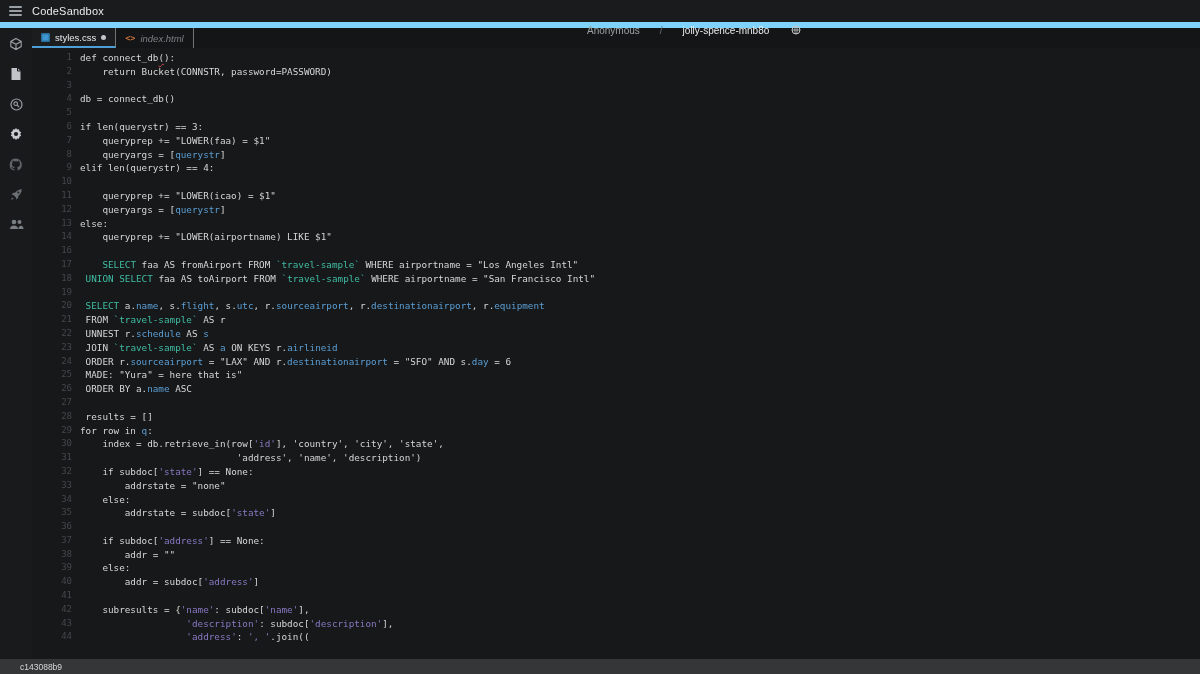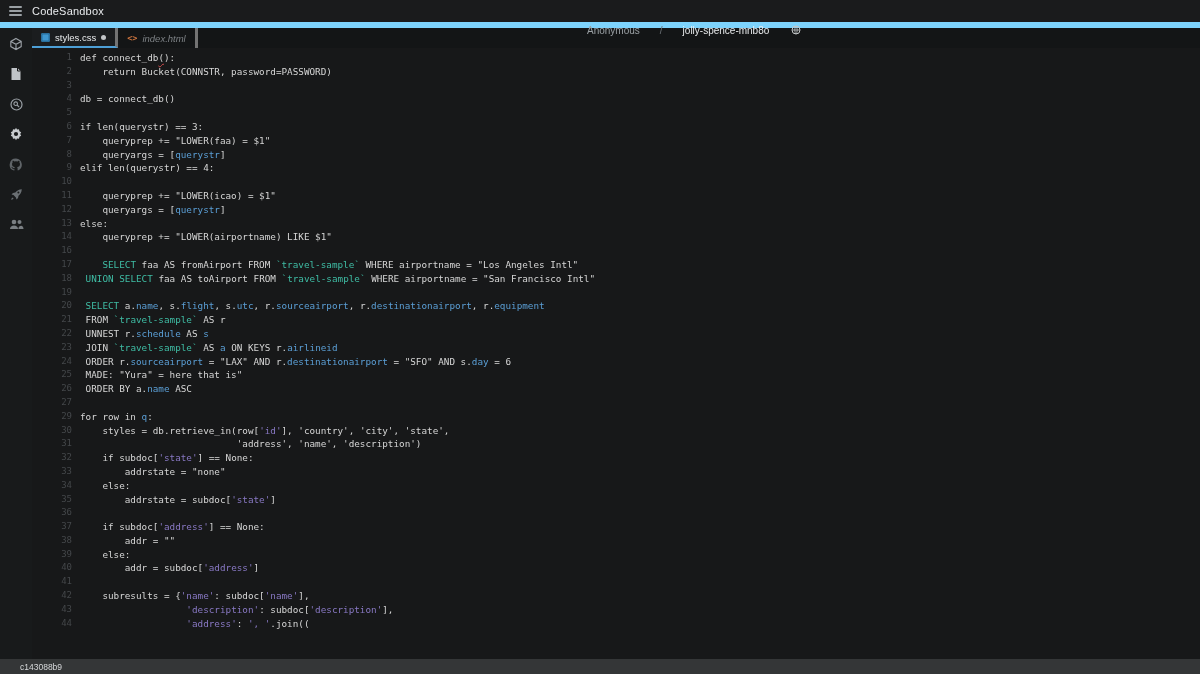--- a/index.html
+++ b/index.html
@@ -27,21 +27,21 @@
   .sidebar { width:32px; flex:0 0 32px; background:#181a1b; display:flex; flex-direction:column;
              align-items:center; padding-top:8px; gap:14px; }
   .side-btn { width:24px; height:16px; display:flex; align-items:center; justify-content:center;
               cursor:pointer; }
 
   .main { flex:1 1 auto; display:flex; flex-direction:column; min-width:0; }
 
   
   .tabbar { height:20px; flex:0 0 20px; background:#131516; display:flex; align-items:stretch; }
   .tab { display:flex; align-items:center; gap:5px; padding:0 9px; font-size:9.5px;
-         border-right:3px solid #737373; cursor:pointer; position:relative; }
+         border-right:1px solid #737373; cursor:pointer; position:relative; }
   .tab.active { background:#1b1d1f; border-bottom:2px solid #4d9fd6; }
   .tab.active .tab-label { color:#e8eaec; }
   .tab.inactive .tab-label { color:#7c8084; font-style:italic; }
   .css-glyph { width:9px; height:9px; background:#3f97cf; border-radius:2px; display:inline-block;
                box-shadow: inset 0 0 0 1.5px #2a6f9c; }
   .html-glyph { color:#d0763f; font-size:8.5px; font-weight:bold; font-family:"DejaVu Sans Mono",monospace; }
   .mod-dot { width:5px; height:5px; border-radius:50%; background:#c3c6c8; display:inline-block; }
 
   
   .editor { flex:1 1 auto; background:#171819; overflow:hidden; padding-top:3px;
@@ -187,22 +187,23 @@
           <div class="code-line"><span class="gutter">18</span><span class="code-text"><span class="tok-w"> </span><span class="tok-g">UNION</span><span class="tok-w"> </span><span class="tok-g">SELECT</span><span class="tok-w"> faa AS toAirport FROM </span><span class="tok-g">`travel-sample`</span><span class="tok-w"> WHERE airportname = "San Francisco Intl"</span></span></div>
           <div class="code-line"><span class="gutter">19</span><span class="code-text"></span></div>
           <div class="code-line"><span class="gutter">20</span><span class="code-text"><span class="tok-w"> </span><span class="tok-g">SELECT</span><span class="tok-w"> a.</span><span class="tok-b">name</span><span class="tok-w">, s.</span><span class="tok-b">flight</span><span class="tok-w">, s.</span><span class="tok-b">utc</span><span class="tok-w">, r.</span><span class="tok-b">sourceairport</span><span class="tok-w">, r.</span><span class="tok-b">destinationairport</span><span class="tok-w">, r.</span><span class="tok-b">equipment</span></span></div>
           <div class="code-line"><span class="gutter">21</span><span class="code-text"><span class="tok-w"> FROM </span><span class="tok-g">`travel-sample`</span><span class="tok-w"> AS r</span></span></div>
           <div class="code-line"><span class="gutter">22</span><span class="code-text"><span class="tok-w"> UNNEST r.</span><span class="tok-b">schedule</span><span class="tok-w"> AS </span><span class="tok-b">s</span></span></div>
           <div class="code-line"><span class="gutter">23</span><span class="code-text"><span class="tok-w"> JOIN </span><span class="tok-g">`travel-sample`</span><span class="tok-w"> AS </span><span class="tok-b">a</span><span class="tok-w"> ON KEYS r.</span><span class="tok-b">airlineid</span></span></div>
           <div class="code-line"><span class="gutter">24</span><span class="code-text"><span class="tok-w"> ORDER r.</span><span class="tok-b">sourceairport</span><span class="tok-w"> = "LAX" AND r.</span><span class="tok-b">destinationairport</span><span class="tok-w"> = "SFO" AND s.</span><span class="tok-b">day</span><span class="tok-w"> = 6</span></span></div>
           <div class="code-line"><span class="gutter">25</span><span class="code-text"><span class="tok-w"> MADE: "Yura" = here that is"</span></span></div>
           <div class="code-line"><span class="gutter">26</span><span class="code-text"><span class="tok-w"> ORDER BY a.</span><span class="tok-b">name</span><span class="tok-w"> ASC</span></span></div>
           <div class="code-line"><span class="gutter">27</span><span class="code-text"></span></div>
+          <div class="code-line"><span class="gutter">28</span><span class="code-text"><span class="tok-w"> results = []</span></span></div>
           <div class="code-line"><span class="gutter">29</span><span class="code-text"><span class="tok-w">for row in </span><span class="tok-b">q</span><span class="tok-w">:</span></span></div>
-          <div class="code-line"><span class="gutter">30</span><span class="code-text"><span class="tok-w">    styles = db.retrieve_in(row[</span><span class="tok-p">'id'</span><span class="tok-w">], 'country', 'city', 'state',</span></span></div>
+          <div class="code-line"><span class="gutter">30</span><span class="code-text"><span class="tok-w">    index = db.retrieve_in(row[</span><span class="tok-p">'id'</span><span class="tok-w">], 'country', 'city', 'state',</span></span></div>
           <div class="code-line"><span class="gutter">31</span><span class="code-text"><span class="tok-w">                            'address', 'name', 'description')</span></span></div>
           <div class="code-line"><span class="gutter">32</span><span class="code-text"><span class="tok-w">    if subdoc[</span><span class="tok-p">'state'</span><span class="tok-w">] == None:</span></span></div>
           <div class="code-line"><span class="gutter">33</span><span class="code-text"><span class="tok-w">        addrstate = "none"</span></span></div>
           <div class="code-line"><span class="gutter">34</span><span class="code-text"><span class="tok-w">    else:</span></span></div>
           <div class="code-line"><span class="gutter">35</span><span class="code-text"><span class="tok-w">        addrstate = subdoc[</span><span class="tok-p">'state'</span><span class="tok-w">]</span></span></div>
           <div class="code-line"><span class="gutter">36</span><span class="code-text"></span></div>
           <div class="code-line"><span class="gutter">37</span><span class="code-text"><span class="tok-w">    if subdoc[</span><span class="tok-p">'address'</span><span class="tok-w">] == None:</span></span></div>
           <div class="code-line"><span class="gutter">38</span><span class="code-text"><span class="tok-w">        addr = ""</span></span></div>
           <div class="code-line"><span class="gutter">39</span><span class="code-text"><span class="tok-w">    else:</span></span></div>
           <div class="code-line"><span class="gutter">40</span><span class="code-text"><span class="tok-w">        addr = subdoc[</span><span class="tok-p">'address'</span><span class="tok-w">]</span></span></div>

